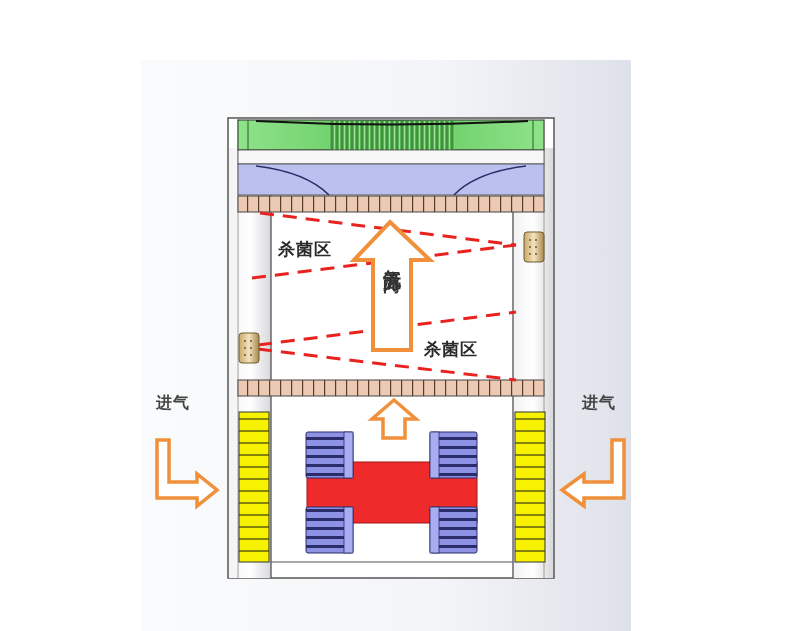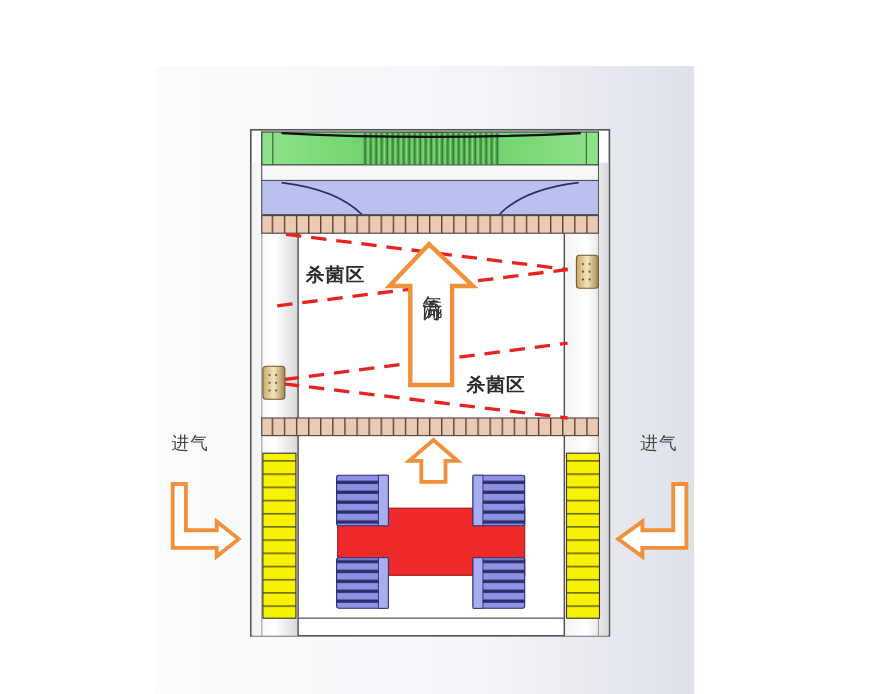--- a/index.html
+++ b/index.html
@@ -1,19 +1,19 @@
 <!DOCTYPE html>
 <html><head>
   <meta charset="utf-8">
   <style>
     html, body { margin:0; padding:0; background:#ffffff; }
     body { width:800px; height:631px; position:relative; overflow:hidden;
            font-family: "DejaVu Sans", sans-serif; }
     #stage { position:absolute; left:16px; top:0; width:800px; height:631px;border-radius:12px; }
-    .label { position:absolute; color:#333; font-family:"DejaVu Sans", sans-serif; }
+    .label { position:absolute; color:#333; font-family:"DejaVu Sans", sans-serif;font-weight:bold; }
     .zone-label { font-size:17px; font-weight:bold; color:#2a2a2a; letter-spacing:1px; }
     .intake-label { font-size:16px; color:#444; letter-spacing:1px; }
     .flow-label { font-size:18px; color:#333; writing-mode:vertical-rl; letter-spacing:2px; }
   </style>
 </head>
 <body>
 
 <div id="stage">
   <svg width="800" height="631" viewBox="0 0 800 631" xmlns="http://www.w3.org/2000/svg">
     <defs>

